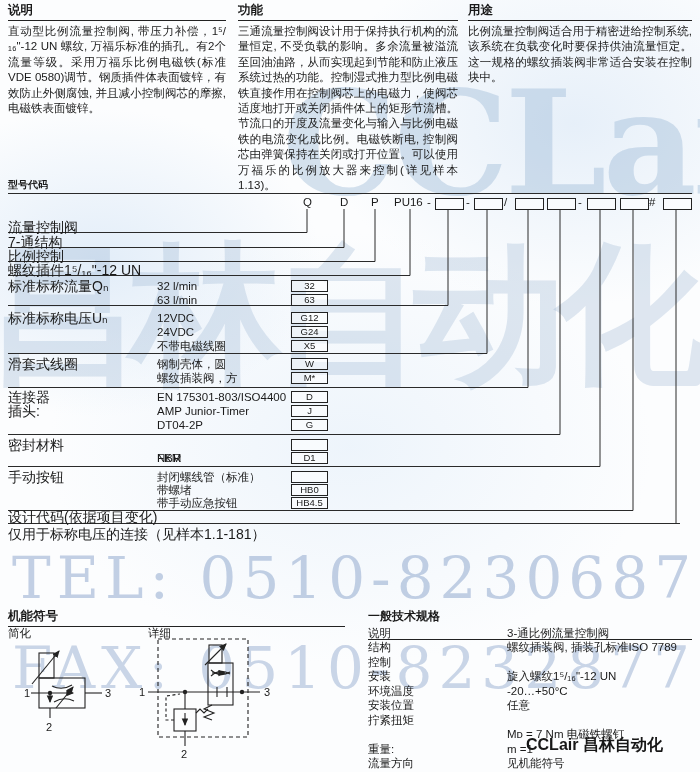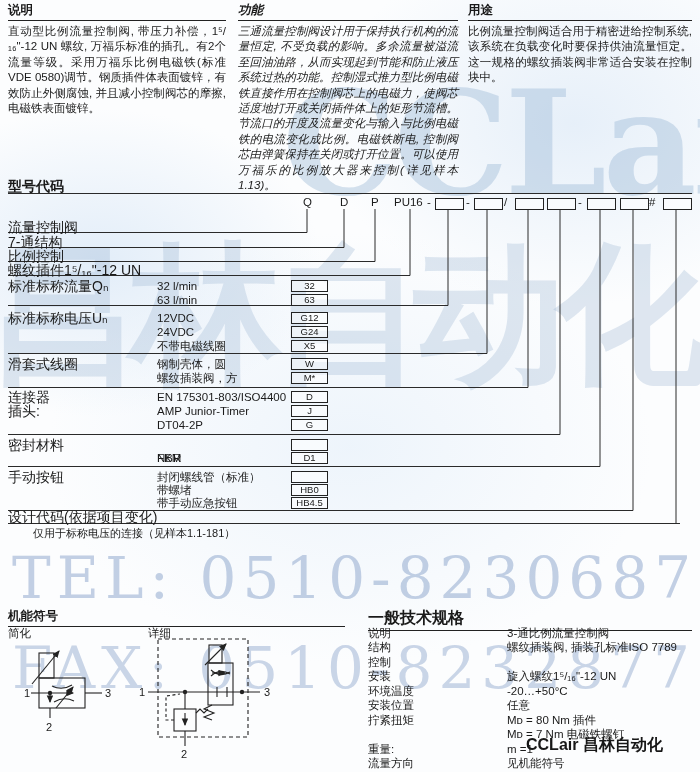--- a/index.html
+++ b/index.html
@@ -20,42 +20,42 @@
   .wm-cn{left:-12px;top:214px;font-weight:bold;font-size:152px;letter-spacing:-10px;
     color:rgba(152,178,208,.30);}
   .wm-tel{left:12px;top:544px;font-family:"DejaVu Serif",serif;font-size:58px;
     letter-spacing:6px;color:rgba(146,170,206,.55);}
   .wm-fax{left:12px;top:634px;font-family:"DejaVu Serif",serif;font-size:58px;
     letter-spacing:6px;color:rgba(146,170,206,.48);}
   .content{position:absolute;left:0;top:0;width:700px;height:772px;z-index:1;border-radius:6px;}
   
   .col{position:absolute;top:2px;}
   .col-desc{left:8px;width:218px;}
-  .col-func{left:238px;width:220px;font-style:italic;}
+  .col-func{left:238px;width:220px;}
   .col-use{left:468px;width:224px;}
   .h1{font-weight:bold;font-size:12.5px;border-bottom:1.5px solid #222;padding-bottom:1px;}
   .col-text{font-size:11.5px;line-height:15.4px;text-align:justify;margin-top:3px;}
   
-  .mc-title{position:absolute;left:8px;top:178px;font-weight:bold;font-size:14px;}
+  .mc-title{position:absolute;left:8px;top:178px;font-weight:bold;font-size:10px;}
   .mc-h{position:absolute;top:196px;font-size:11.5px;line-height:13px;}
   .mc-hbox{position:absolute;top:198px;width:27px;height:10px;border:1px solid #222;
     background:rgba(255,255,255,.55);}
   .mc-label{position:absolute;left:8px;font-size:14px;line-height:13px;white-space:nowrap;}
   .mc-desc{position:absolute;left:157px;font-size:11.5px;line-height:13px;white-space:nowrap;}
   .mc-box{position:absolute;left:291px;width:35px;height:10px;border:1px solid #222;
     font-size:9.5px;line-height:10.5px;text-align:center;background:rgba(255,255,255,.55);}
-  .mc-foot{position:absolute;left:8px;top:526px;font-size:11px;margin-left:25px;}
+  .mc-foot{position:absolute;left:8px;top:526px;font-size:14px;}
   .mc-lines{position:absolute;left:0;top:0;pointer-events:none;}
   
   .sym-title{position:absolute;left:8px;top:608px;width:337px;font-weight:bold;font-size:12.5px;
     border-bottom:1.5px solid #222;padding-bottom:1px;}
   .sym-sub{position:absolute;top:626px;font-size:11.5px;}
   
-  .spec-title{position:absolute;left:368px;top:608px;width:324px;font-weight:bold;font-size:16px;
-    border-bottom:1.5px solid #222;padding-bottom:1px;}
+  .spec-title{position:absolute;left:368px;top:608px;width:324px;font-weight:bold;font-size:12px;
+    border-bottom:1.5px solid #222;padding-bottom:14px;}
   .spec-table{position:absolute;left:368px;top:626px;width:330px;}
   .spec-row{display:flex;height:14.45px;font-size:11.5px;line-height:14.45px;}
   .spec-label{width:139px;flex:0 0 139px;white-space:nowrap;}
   .spec-value{flex:1;white-space:nowrap;}
   
   .logo{position:absolute;left:526px;top:735px;z-index:2;font-weight:bold;font-size:16px;
     letter-spacing:0px;color:#171717;white-space:nowrap;}
   svg text{font-family:"Liberation Sans","DejaVu Sans",sans-serif;}
 </style>
 </head>
@@ -262,21 +262,20 @@
       <div class="spec-row">
         <div class="spec-label">环境温度</div>
         <div class="spec-value">-20…+50°C</div>
       </div>
       <div class="spec-row">
         <div class="spec-label">安装位置</div>
         <div class="spec-value">任意</div>
       </div>
       <div class="spec-row">
         <div class="spec-label">拧紧扭矩</div>
-        <div class="spec-value">Mᴅ = 80 Nm  插件</div>
       </div>
       <div class="spec-row">
         <div class="spec-label"></div>
         <div class="spec-value">Mᴅ =  7 Nm 电磁铁螺钉</div>
       </div>
       <div class="spec-row">
         <div class="spec-label">重量:</div>
         <div class="spec-value">m =1</div>
       </div>
       <div class="spec-row">

